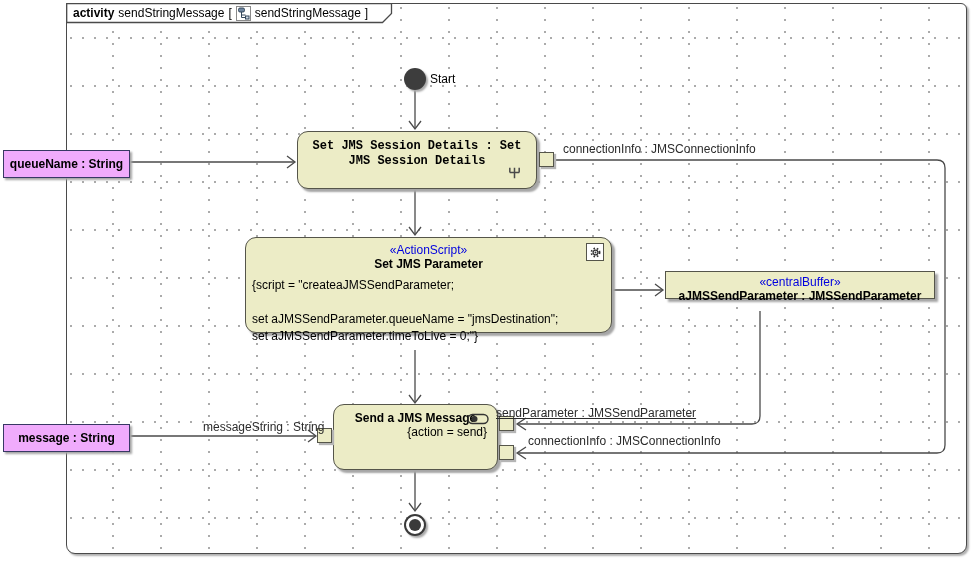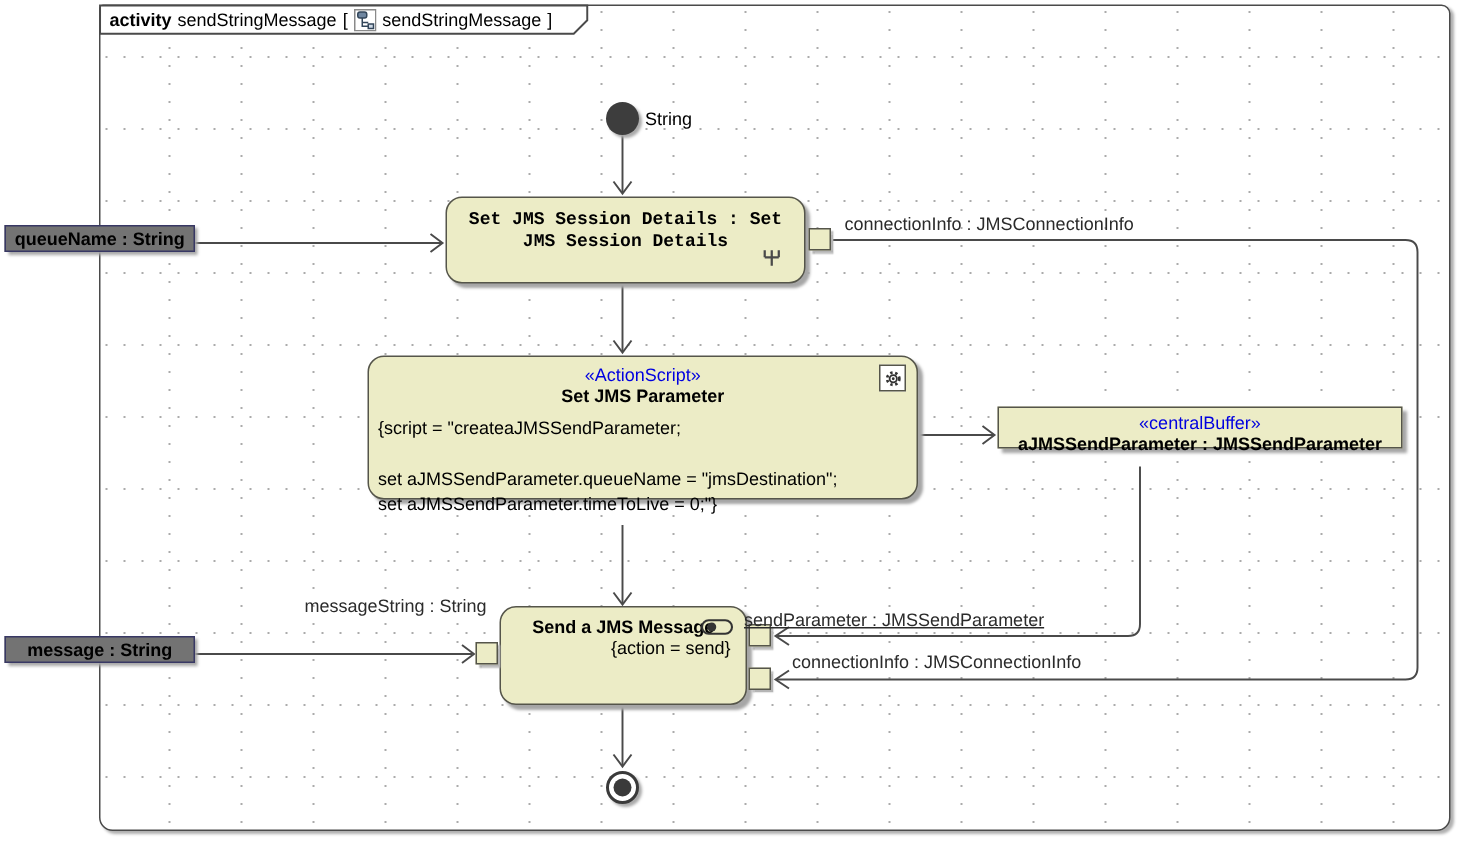--- a/index.html
+++ b/index.html
@@ -34,21 +34,21 @@
     position:absolute; background:#ececc6; border:1.4px solid #55554a;
     box-shadow:3px 3px 2px #a6a6a6; color:#000;
   }
   .rounded { border-radius:11px; }
   .stereotype { color:#0000e0; font-size:12px; text-align:center; }
   .node-name { font-weight:bold; font-size:12px; text-align:center; }
   .script-line { font-size:12px; height:17px; line-height:17px; white-space:pre; padding-left:6px; }
   .constraint { font-size:12px; text-align:right; padding-right:10px; }
 
   .param {
-    position:absolute; width:127px; height:18px; background:#737373;
+    position:absolute; width:127px; height:28px; background:#f0abfc;
     border:1.6px solid #383864; box-shadow:2px 2px 2px #a6a6a6;
     font-weight:bold; font-size:12px; display:flex; align-items:center; justify-content:center;
   }
 
   .pin {
     position:absolute; width:15px; height:15px; background:#ececc6;
     border:1.3px solid #55554a; box-shadow:2px 2px 1px #b5b5b5;
   }
 
   .start-node {
@@ -134,21 +134,21 @@
         <rect x="2.5" y="2" width="6" height="4" rx="1.5" fill="#6f86a0" stroke="#33465a"></rect>
         <path d="M5.5 6 V11.5 H12 M5.5 9 H9.5" stroke="#33465a" fill="none"></path>
         <rect x="9.5" y="10" width="3.5" height="3" fill="#cdd8e4" stroke="#33465a"></rect>
       </svg>
     </span>
     <span>sendStringMessage</span>
     <span>]</span>
   </div>
 
   <div class="start-node"></div>
-  <div class="edge-label" style="left:430px; top:72px; color:#000;">String</div>
+  <div class="edge-label" style="left:430px; top:72px; color:#000;">Start</div>
 
   <div class="node rounded" style="left:297px; top:131px; width:240px; height:58px; padding-top:7px;">
     <div class="node-name" style="padding:0 6px; line-height:15px;font-family:Liberation Mono, monospace;">Set JMS Session Details : Set JMS Session Details</div>
     <span class="node-icon" style="right:14px; bottom:4px;">
       <svg width="15" height="15" viewBox="0 0 16 16">
         <path d="M8 14 V8 M3 8 H13 M3 8 V3 M8 8 V3 M13 8 V3" stroke="#4a4a4a" stroke-width="1.6" fill="none"></path>
       </svg>
     </span>
   </div>
   <div class="pin" style="left:539px; top:152px;"></div>
@@ -193,15 +193,15 @@
   <div class="param" style="left:3px; top:150px;">queueName : String</div>
   <div class="param" style="left:3px; top:424px;">message : String</div>
 
   <div class="final-node">
     <div class="final-dot"></div>
   </div>
 
   <div class="edge-label" style="left:563px; top:142px;">connectionInfo : JMSConnectionInfo</div>
   <div class="edge-label" style="left:496px; top:406px;text-decoration:underline;">sendParameter : JMSSendParameter</div>
   <div class="edge-label" style="left:528px; top:434px;">connectionInfo : JMSConnectionInfo</div>
-  <div class="edge-label" style="left:203px; top:397px;">messageString : String</div>
+  <div class="edge-label" style="left:203px; top:420px;">messageString : String</div>
 
 </div>
 
 </body></html>

